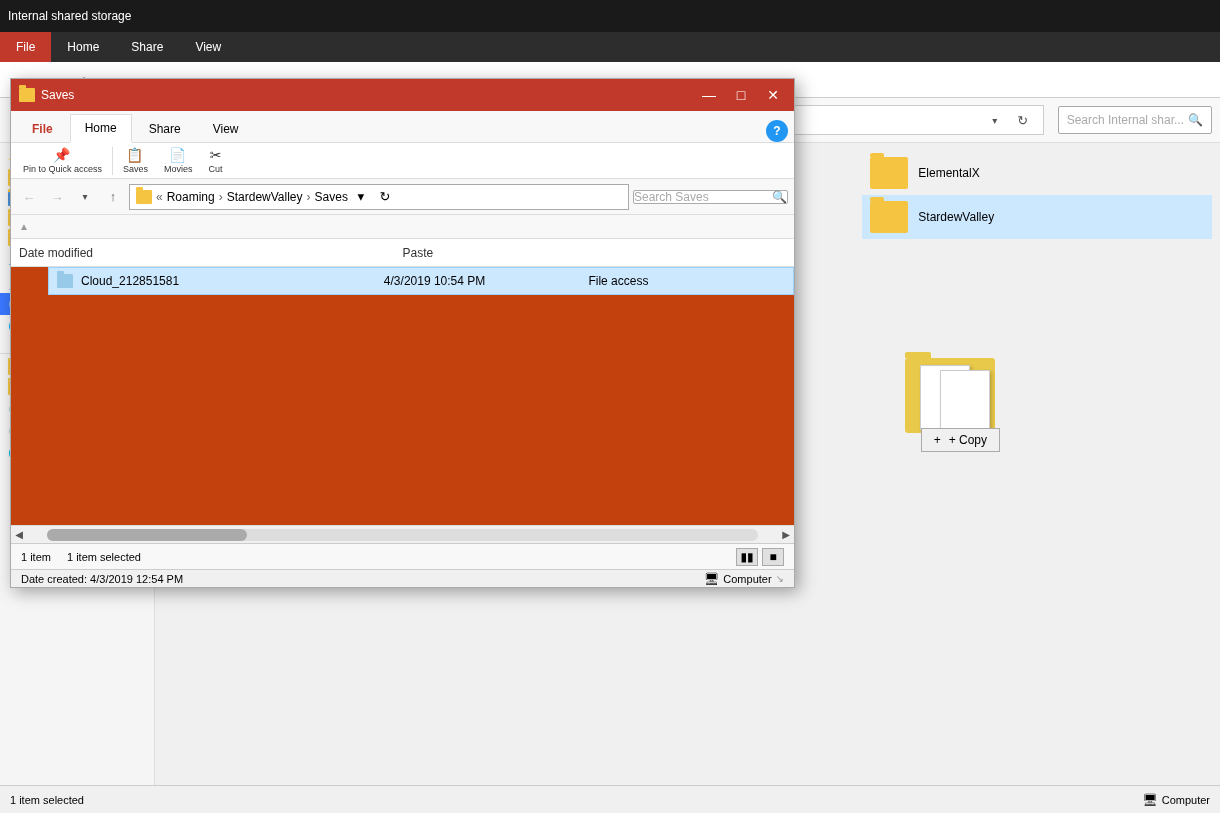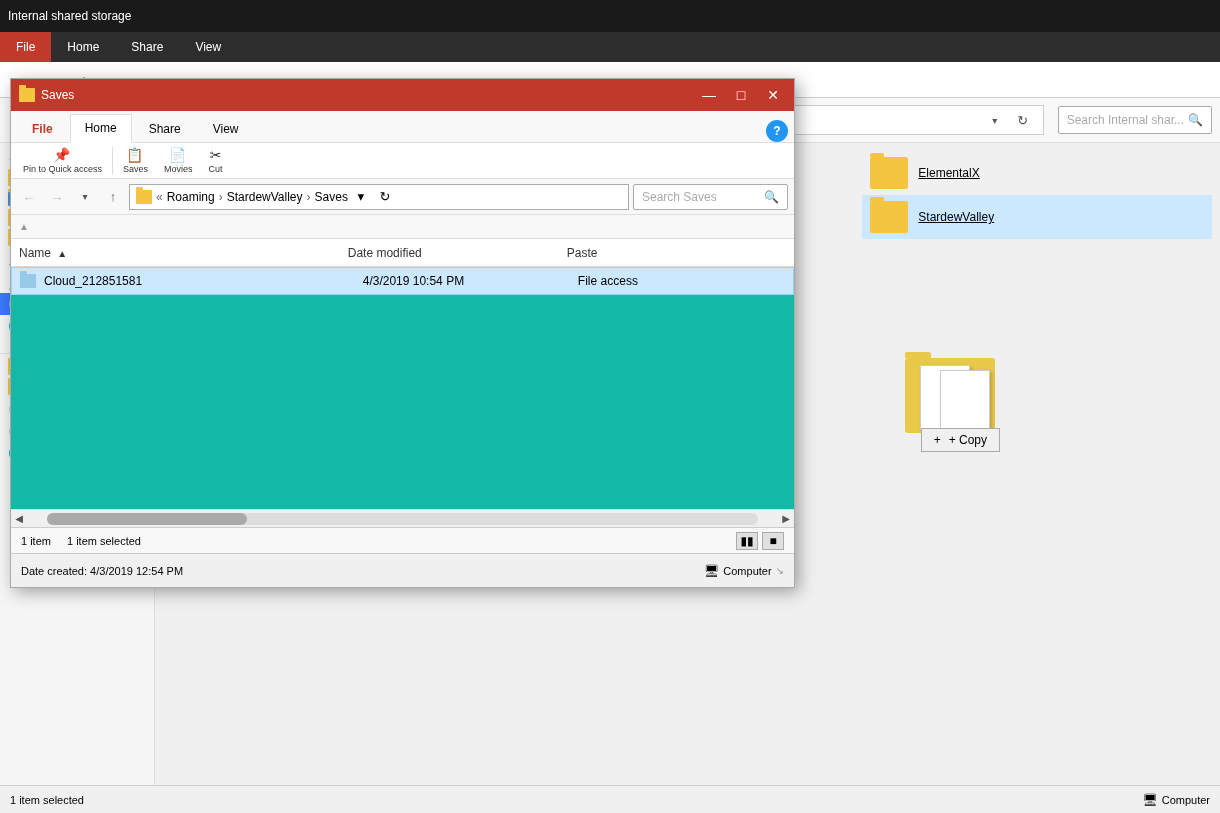--- a/index.html
+++ b/index.html
@@ -127,21 +127,20 @@
       height: 3px;
       background: #f5c542;
       border-radius: 1px 1px 0 0;
     }
 
     
     .bg-main {
       flex: 1;
       display: flex;
       flex-direction: column;
-      text-decoration: underline;
     }
 
     .bg-folder-folders {
       display: grid;
       grid-template-columns: repeat(3, 1fr);
       gap: 0;
       padding: 8px;
     }
 
     .bg-folder-item {
@@ -359,24 +358,24 @@
       border: none;
       background: transparent;
       cursor: pointer;
       display: flex;
       align-items: center;
       justify-content: center;
       font-size: 13px;
     }
 
     .saves-search {
-      height: 26px;
+      height: 14px;
       border: 1px solid #aaa;
       border-radius: 2px;
-      padding: 0 8px;
+      padding: 0 0;
       width: 155px;
       font-size: 12px;
       display: flex;
       align-items: center;
       background: #fff;
       color: #aaa;
       gap: 4px;
     }
 
     
@@ -403,21 +402,22 @@
       margin-left: 3px;
     }
 
     .col-name { flex: 3; cursor: pointer; }
     .col-date { flex: 2; cursor: pointer; }
     .col-type { flex: 2; cursor: pointer; }
 
     .file-table-body {
       flex: 1;
       overflow-y: auto;
-      background: #14b8a6;
+      background: #c2410c;
+      padding-left: 37px;
     }
 
     .file-row {
       display: flex;
       align-items: center;
       padding: 0 8px;
       height: 28px;
       cursor: pointer;
       font-size: 12px;
       gap: 8px;
@@ -516,21 +516,21 @@
       background: #e0e0e0;
       cursor: pointer;
       display: flex;
       align-items: center;
       justify-content: center;
       font-size: 12px;
     }
 
     
     .saves-date-bar {
-      height: 34px;
+      height: 18px;
       border-top: 1px solid #ccc;
       background: #f0f0f0;
       display: flex;
       align-items: center;
       padding: 4px 10px;
       font-size: 11px;
       flex-shrink: 0;
     }
 
     .computer-status {
@@ -877,24 +877,20 @@
     </div>
   </div>
 
   <div class="saves-body">
 
     <div style="display:flex; align-items:center; padding:0 8px; height:24px; border-bottom:1px solid #ddd; background:#f8f8f8; font-size:12px; gap:8px;">
       <span style="font-size:10px; color:#999;">▲</span>
     </div>
 
     <div class="file-table-header">
-      <div class="col-name">
-        <span>Name</span>
-        <span class="col-sort-arrow">▲</span>
-      </div>
       <div class="col-date">
         <span>Date modified</span>
       </div>
       <div class="col-type">
         <span>Paste</span>
       </div>
     </div>
 
     <div class="file-table-body">
       <div class="file-row selected">

